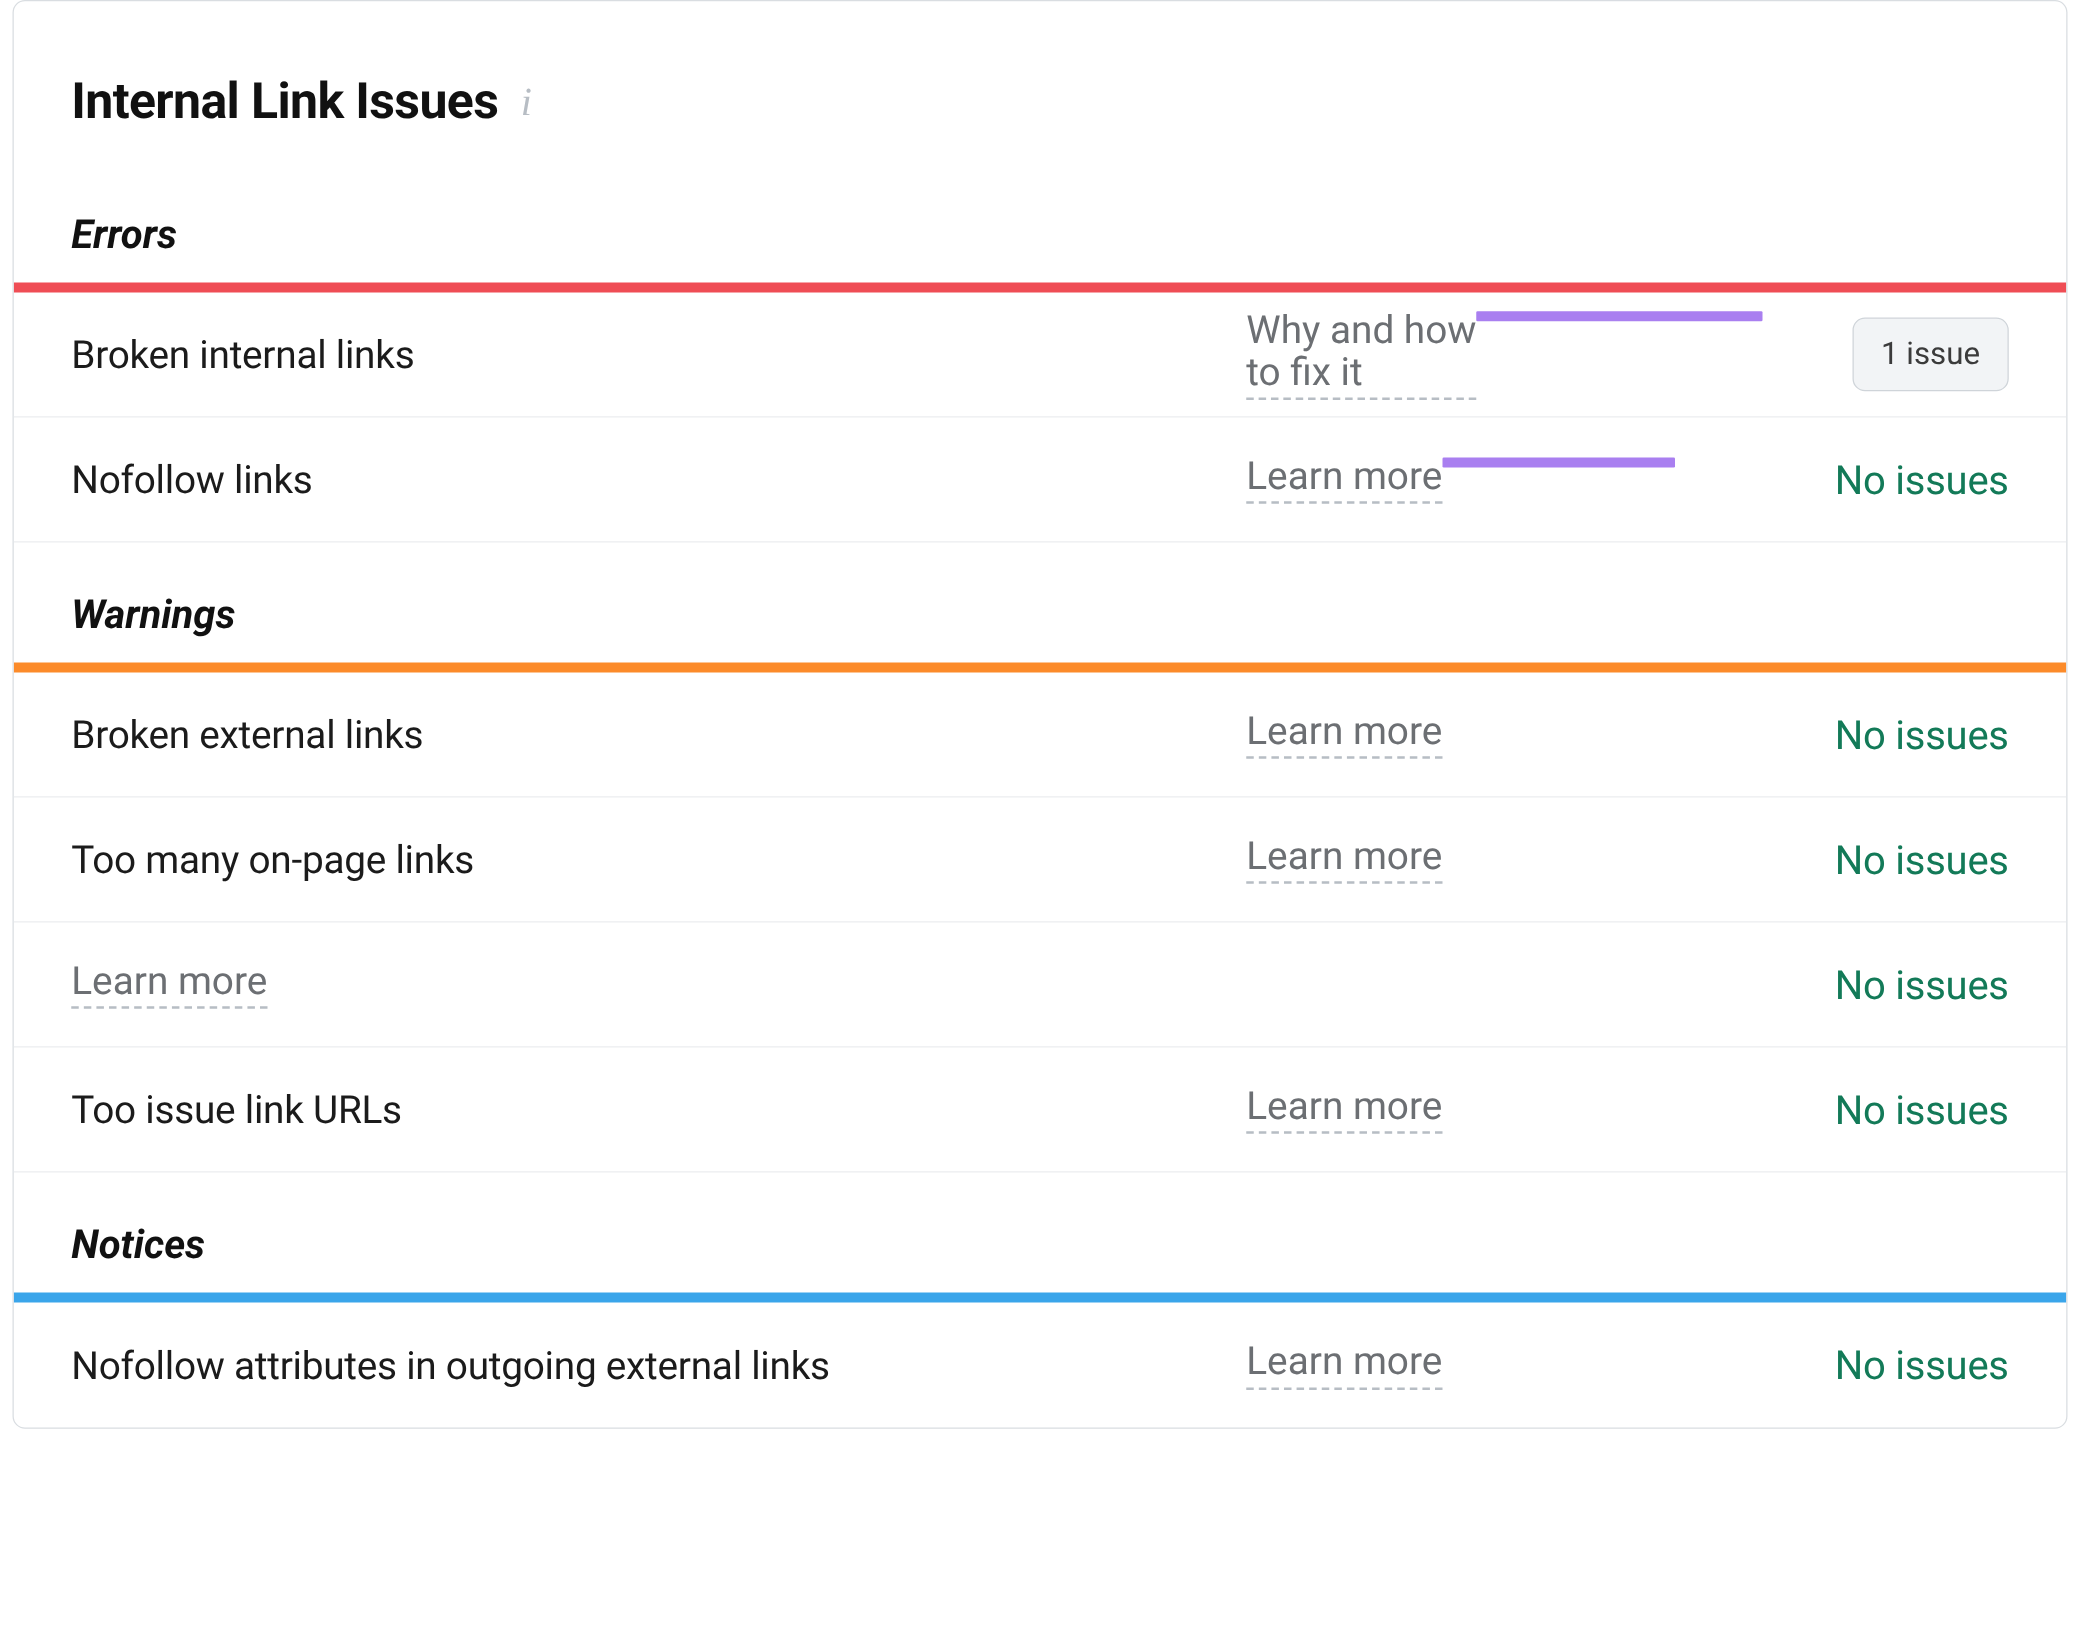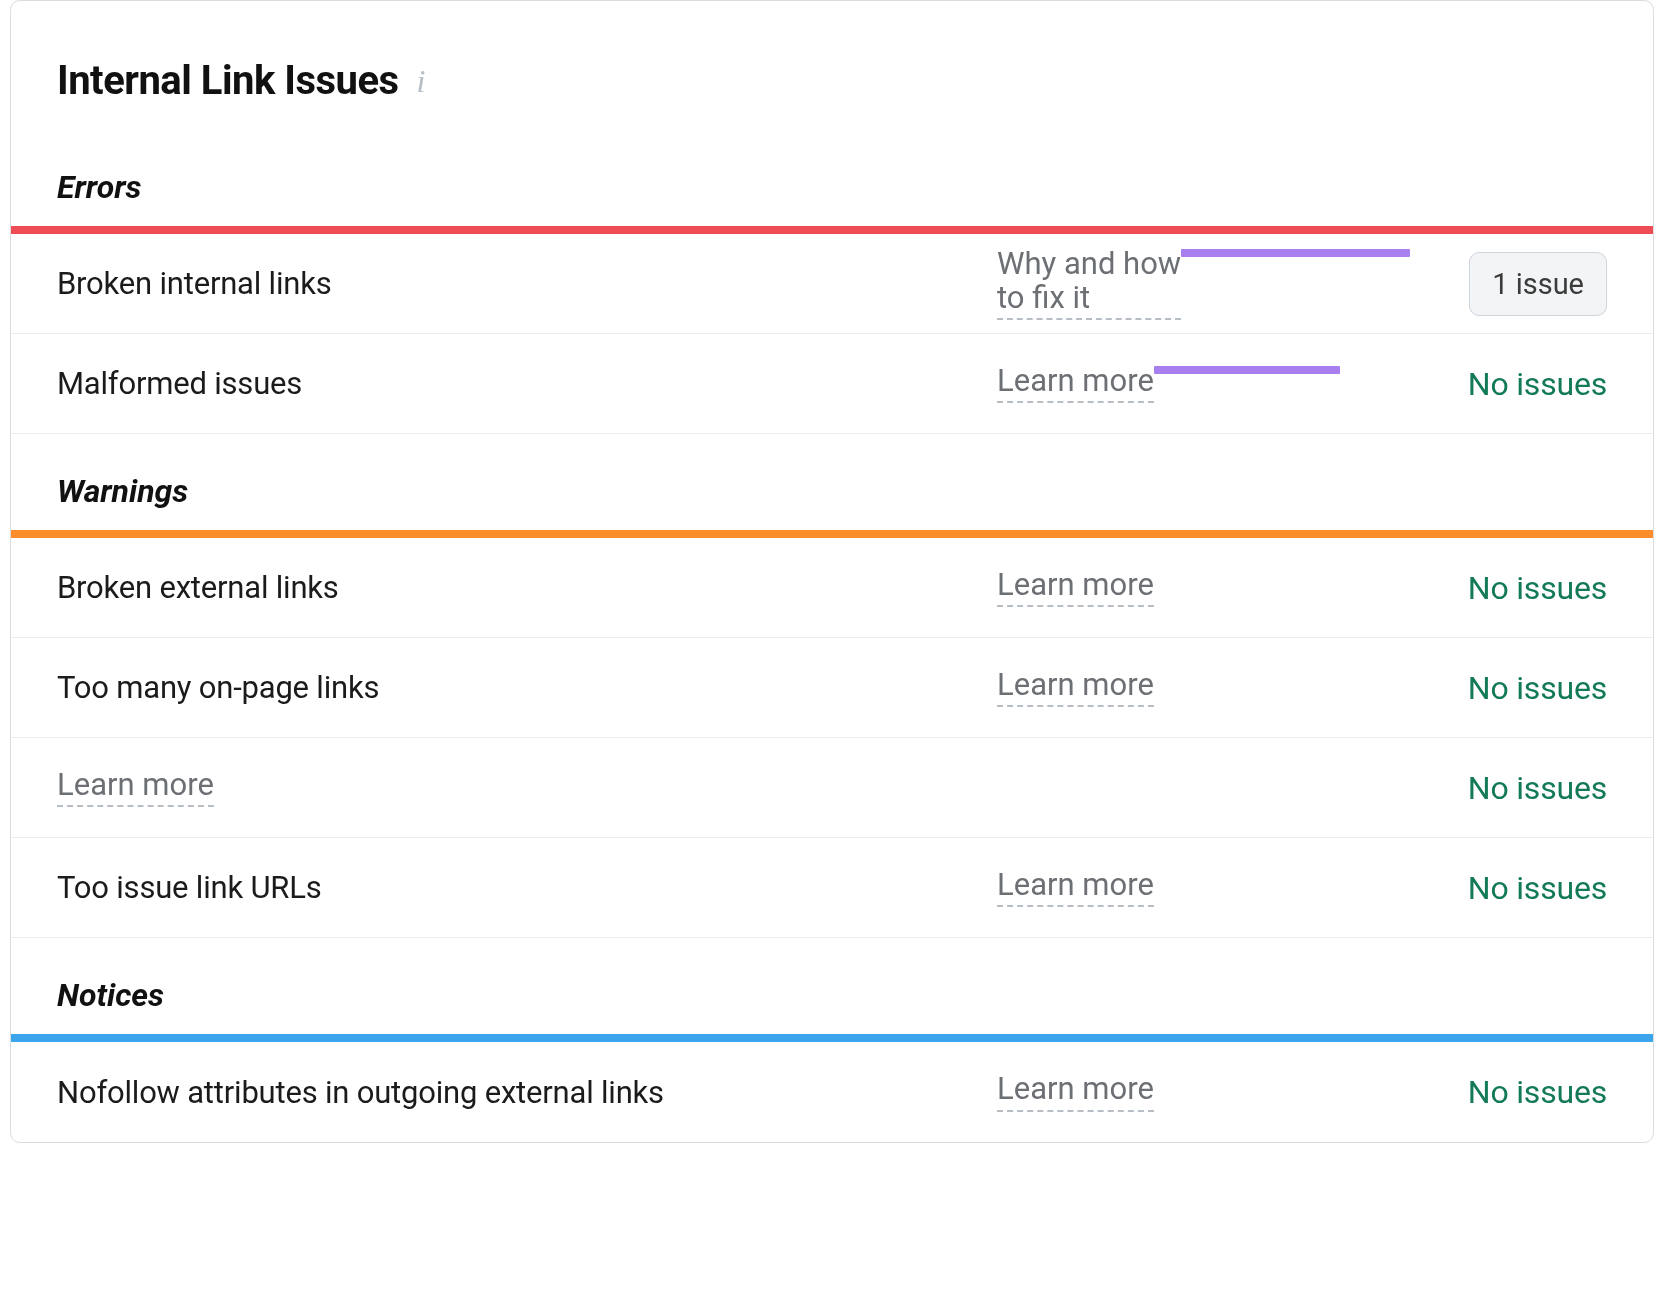--- a/index.html
+++ b/index.html
@@ -100,21 +100,21 @@
     color: #137a58;
     font-weight: 400;
     letter-spacing: -0.2px;
   }
   .issue-btn {
     display: inline-block;
     background: #f2f4f6;
     border: 1px solid #cfd4d9;
     border-radius: 10px;
     padding: 14px 22px;
-    font-size: 29px;
+    font-size: 25px;
     color: #3b3b3b;
     cursor: pointer;
   }
   
   .fade {
     position: absolute;
     left: 0; right: 0; bottom: 0;
     height: 120px;
     background: linear-gradient(to bottom, rgba(255,255,255,0), rgba(255,255,255,1) 70%);
     pointer-events: none;
@@ -140,21 +140,21 @@
     <div class="row-help">
       <span class="help-link">Why and how to fix it</span>
       <span class="highlight-bar" style="width:354px"></span>
     </div>
     <div class="row-status">
       <span class="issue-btn">1 issue</span>
     </div>
   </div>
 
   <div class="row">
-    <div class="row-label">Malformed issues</div>
+    <div class="row-label">Nofollow links</div>
     <div class="row-help">
       <span class="help-link">Learn more</span>
       <span class="highlight-bar" style="width:186px"></span>
     </div>
     <div class="row-status">
       <span class="no-issues">No issues</span>
     </div>
   </div>
 
   <div class="section-header">

